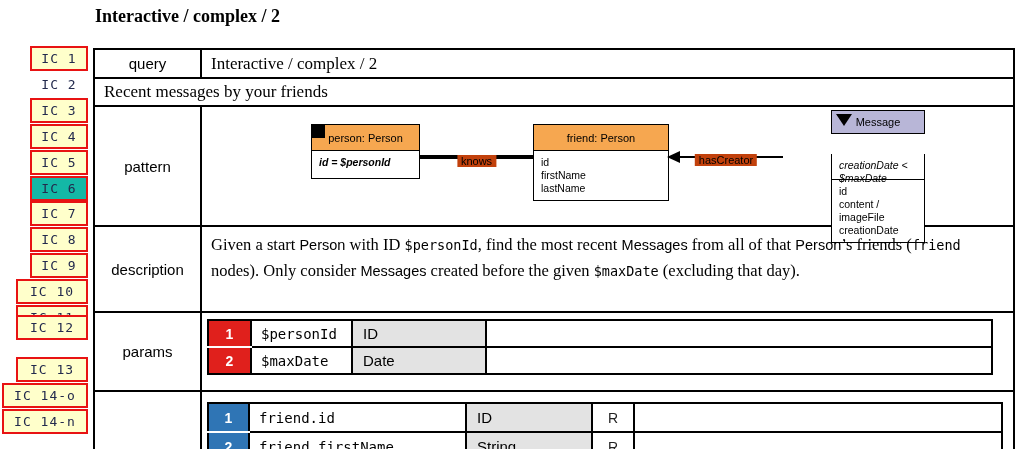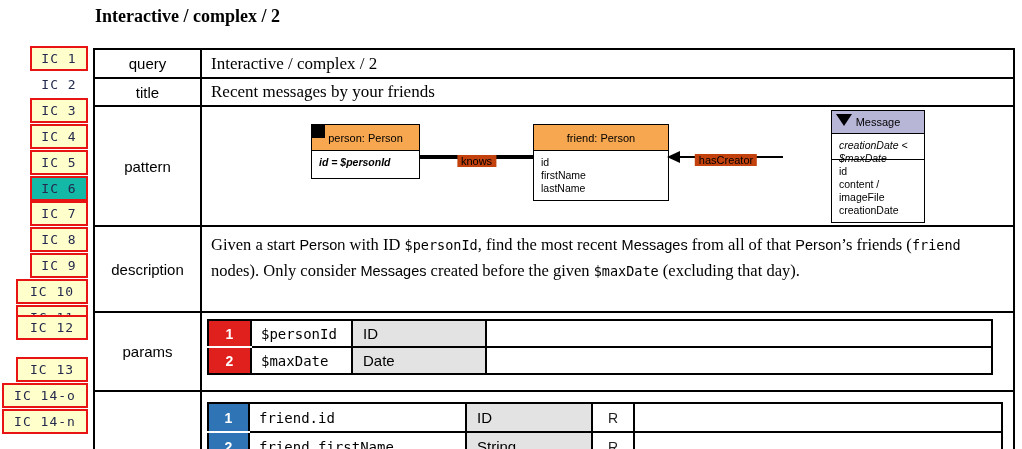--- a/index.html
+++ b/index.html
@@ -33,21 +33,21 @@
   
   .node { position:absolute; }
   .node-header { position:relative; border:1.5px solid #000; height:27px; display:flex;
                  align-items:center; justify-content:center; font-size:11px; }
   .node-body { border:1.5px solid #000; border-top:none; background:#fff;
                font-size:10.5px; line-height:13px; padding:5px 7px; }
   .corner-square { position:absolute; left:0; top:0; width:13px; height:13px; background:#000; }
   .corner-triangle { position:absolute; left:4px; top:3px; width:0; height:0;
                      border-left:8px solid transparent; border-right:8px solid transparent;
                      border-top:12px solid #000; }
-  .constraint-i  { font-style:italic; }
+  .constraint-i  { font-style:italic;margin-top:20px; }
   .constraint-bi { font-style:italic; font-weight:bold; }
   .edge { position:absolute; }
   .edge .edge-label { position:absolute; left:50%; transform:translate(-50%,-50%); top:2px;
                       background:#c2410c; padding:0 4px; font-size:11px; white-space:nowrap; }
   .edge-thick { height:0; border-top:4.5px solid #000; }
   .edge-thin  { height:0; border-top:2px solid #000; }
   .arrow-left { position:absolute; left:-2px; top:-7px; width:0; height:0;
                 border-top:6px solid transparent; border-bottom:6px solid transparent;
                 border-right:13px solid #000; }
 
@@ -98,21 +98,20 @@
   </div>
 
 <div class="main-table">
 
   <div class="trow" style="height:29px">
     <div class="tlabel">query</div>
     <div class="tcontent serif-val">Interactive / complex / 2</div>
   </div>
 
   <div class="trow" style="height:28px">
-    <div class="tlabel">title</div>
     <div class="tcontent serif-val">Recent messages by your friends</div>
   </div>
 
   <div class="trow" style="height:120px">
     <div class="tlabel">pattern</div>
     <div class="tcontent">
 
       <div class="node" style="left:81px; top:17px; width:137px;padding-left:28px;">
         <div class="node-header" style="background: rgb(246, 167, 80);">
           <span class="corner-square"></span>

